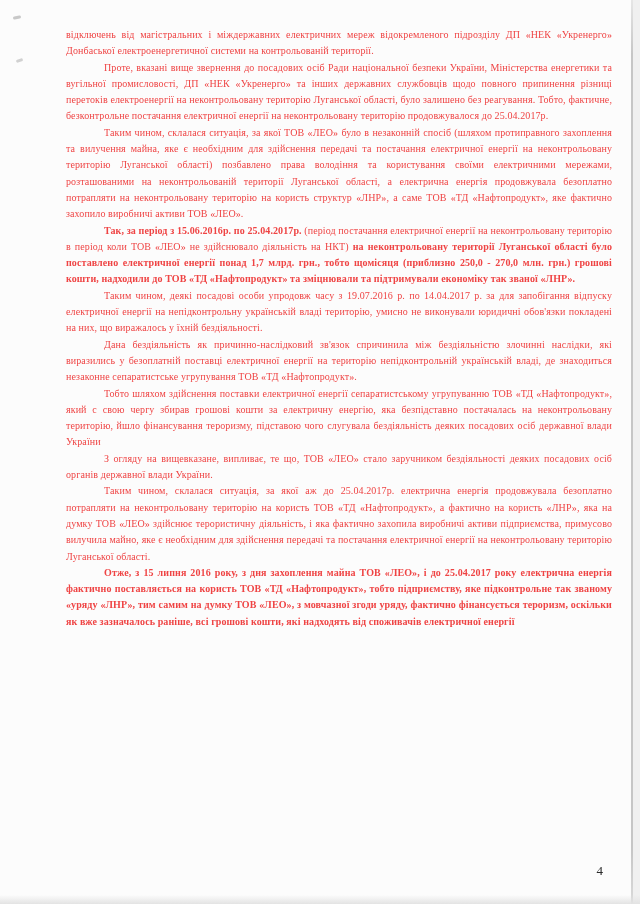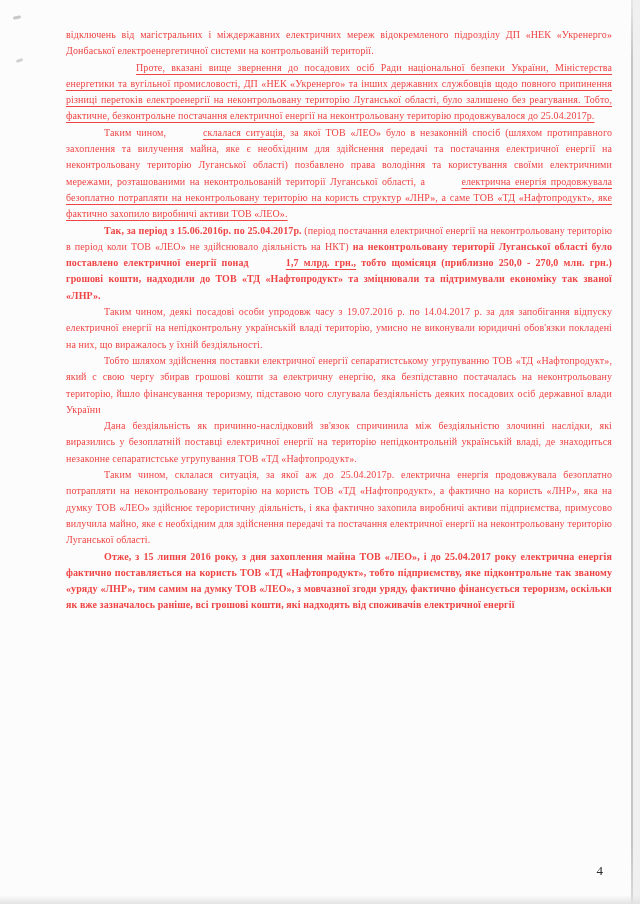--- a/index.html
+++ b/index.html
@@ -25,21 +25,21 @@
     line-height: 16.3px;
     text-align: justify;
     letter-spacing: 0.1px;
   }
   p.para {
     margin: 0;
     padding: 0;
   }
   .indent { text-indent: 38px; }
   .b { font-weight: bold; }
-  .u { text-decoration: underline; text-decoration-thickness: 1px; text-underline-offset: 2.5px; margin-left: 32px; }
+  .u { text-decoration-thickness: 1px; text-underline-offset: 2.5px; }
   .mt-s  { margin-top: 8px; }
   .mt-m  { margin-top: 12px; }
   .mt-l  { margin-top: 20px; }
   .mt-xl { margin-top: 26px; }
   .page-number {
     position: absolute;
     right: 37px;
     bottom: 25px;
     font-size: 13px;
     color: #2a2a2a;
@@ -75,24 +75,25 @@
 
     <p class="para indent mt-s"><span class="u">Проте, вказані вище звернення до посадових осіб Ради національної безпеки України, Міністерства енергетики та вугільної промисловості, ДП «НЕК «Укренерго» та інших державних службовців щодо повного припинення різниці перетоків електроенергії на неконтрольовану територію Луганської області, було залишено без реагування. Тобто, фактичне, безконтрольне постачання електричної енергії на неконтрольовану територію продовжувалося до 25.04.2017р.</span></p>
 
     <p class="para indent mt-m"><span>Таким чином, </span><span class="u">склалася ситуація</span><span>, за якої ТОВ «ЛЕО» було в незаконній спосіб (шляхом протиправного захоплення та вилучення майна, яке є необхідним для здійснення передачі та постачання електричної енергії на неконтрольовану територію Луганської області) позбавлено права володіння та користування своїми електричними мережами, розташованими на неконтрольованій території Луганської області, а </span><span class="u">електрична енергія продовжувала безоплатно потрапляти на неконтрольовану територію на користь структур «ЛНР», а саме ТОВ «ТД «Нафтопродукт», яке фактично захопило виробничі активи ТОВ «ЛЕО».</span></p>
 
 
     <p class="para indent"><span class="b">Так, за період з 15.06.2016р. по 25.04.2017р. </span><span>(період постачання електричної енергії на неконтрольовану територію в період коли ТОВ «ЛЕО» не здійснювало діяльність на НКТ) </span><span class="b">на неконтрольовану території Луганської області було поставлено електричної енергії понад </span><span class="b u">1,7 млрд. грн.,</span><span class="b"> тобто щомісяця (приблизно 250,0 - 270,0 млн. грн.) грошові кошти, надходили до ТОВ «ТД «Нафтопродукт» та зміцнювали та підтримували економіку так званої «ЛНР».</span></p>
 
     <p class="para indent mt-m"><span>Таким чином, деякі посадові особи упродовж часу з 19.07.2016 р. по 14.04.2017 р. за для запобігання відпуску електричної енергії на непідконтрольну українській владі територію, умисно не виконували юридичні обов'язки покладені на них, що виражалось у їхній бездіяльності.</span></p>
 
+    <p class="para indent"><span>Дана бездіяльність як причинно-наслідковий зв'язок спричинила між бездіяльністю злочинні наслідки, які виразились у безоплатній поставці електричної енергії на територію непідконтрольній українській владі, де знаходиться незаконне сепаратистське угрупування ТОВ «ТД «Нафтопродукт».</span></p>
+
     <p class="para indent mt-m"><span>Тобто шляхом здійснення поставки електричної енергії сепаратистському угрупуванню ТОВ «ТД «Нафтопродукт», який с свою чергу збирав грошові кошти за електричну енергію, яка безпідставно постачалась на неконтрольовану територію, йшло фінансування тероризму, підставою чого слугувала бездіяльність деяких посадових осіб державної влади України</span></p>
 
-    <p class="para indent"><span>Дана бездіяльність як причинно-наслідковий зв'язок спричинила між бездіяльністю злочинні наслідки, які виразились у безоплатній поставці електричної енергії на територію непідконтрольній українській владі, де знаходиться незаконне сепаратистське угрупування ТОВ «ТД «Нафтопродукт».</span></p>
-
+    <p class="para indent mt-xl"><span>З огляду на вищевказане, випливає, те що, ТОВ «ЛЕО» стало заручником бездіяльності деяких посадових осіб органів державної влади України.</span></p>
 
     <p class="para indent mt-m"><span>Таким чином, склалася ситуація, за якої аж до 25.04.2017р. електрична енергія продовжувала безоплатно потрапляти на неконтрольовану територію на користь ТОВ «ТД «Нафтопродукт», а фактично на користь «ЛНР», яка на думку ТОВ «ЛЕО» здійснює терористичну діяльність, і яка фактично захопила виробничі активи підприємства, примусово вилучила майно, яке є необхідним для здійснення передачі та постачання електричної енергії на неконтрольовану територію Луганської області.</span></p>
 
     <p class="para indent mt-l"><span class="b">Отже, з 15 липня 2016 року, з дня захоплення майна ТОВ «ЛЕО», і до 25.04.2017 року електрична енергія фактично поставляється на користь ТОВ «ТД «Нафтопродукт», тобто підприємству, яке підконтрольне так званому «уряду «ЛНР», тим самим на думку ТОВ «ЛЕО», з мовчазної згоди уряду, фактично фінансується тероризм, оскільки як вже зазначалось раніше, всі грошові кошти, які надходять від споживачів електричної енергії</span></p>
 
   </div>
 
   <div class="page-number">4</div>
 
   <div class="edge-right-line"></div>

